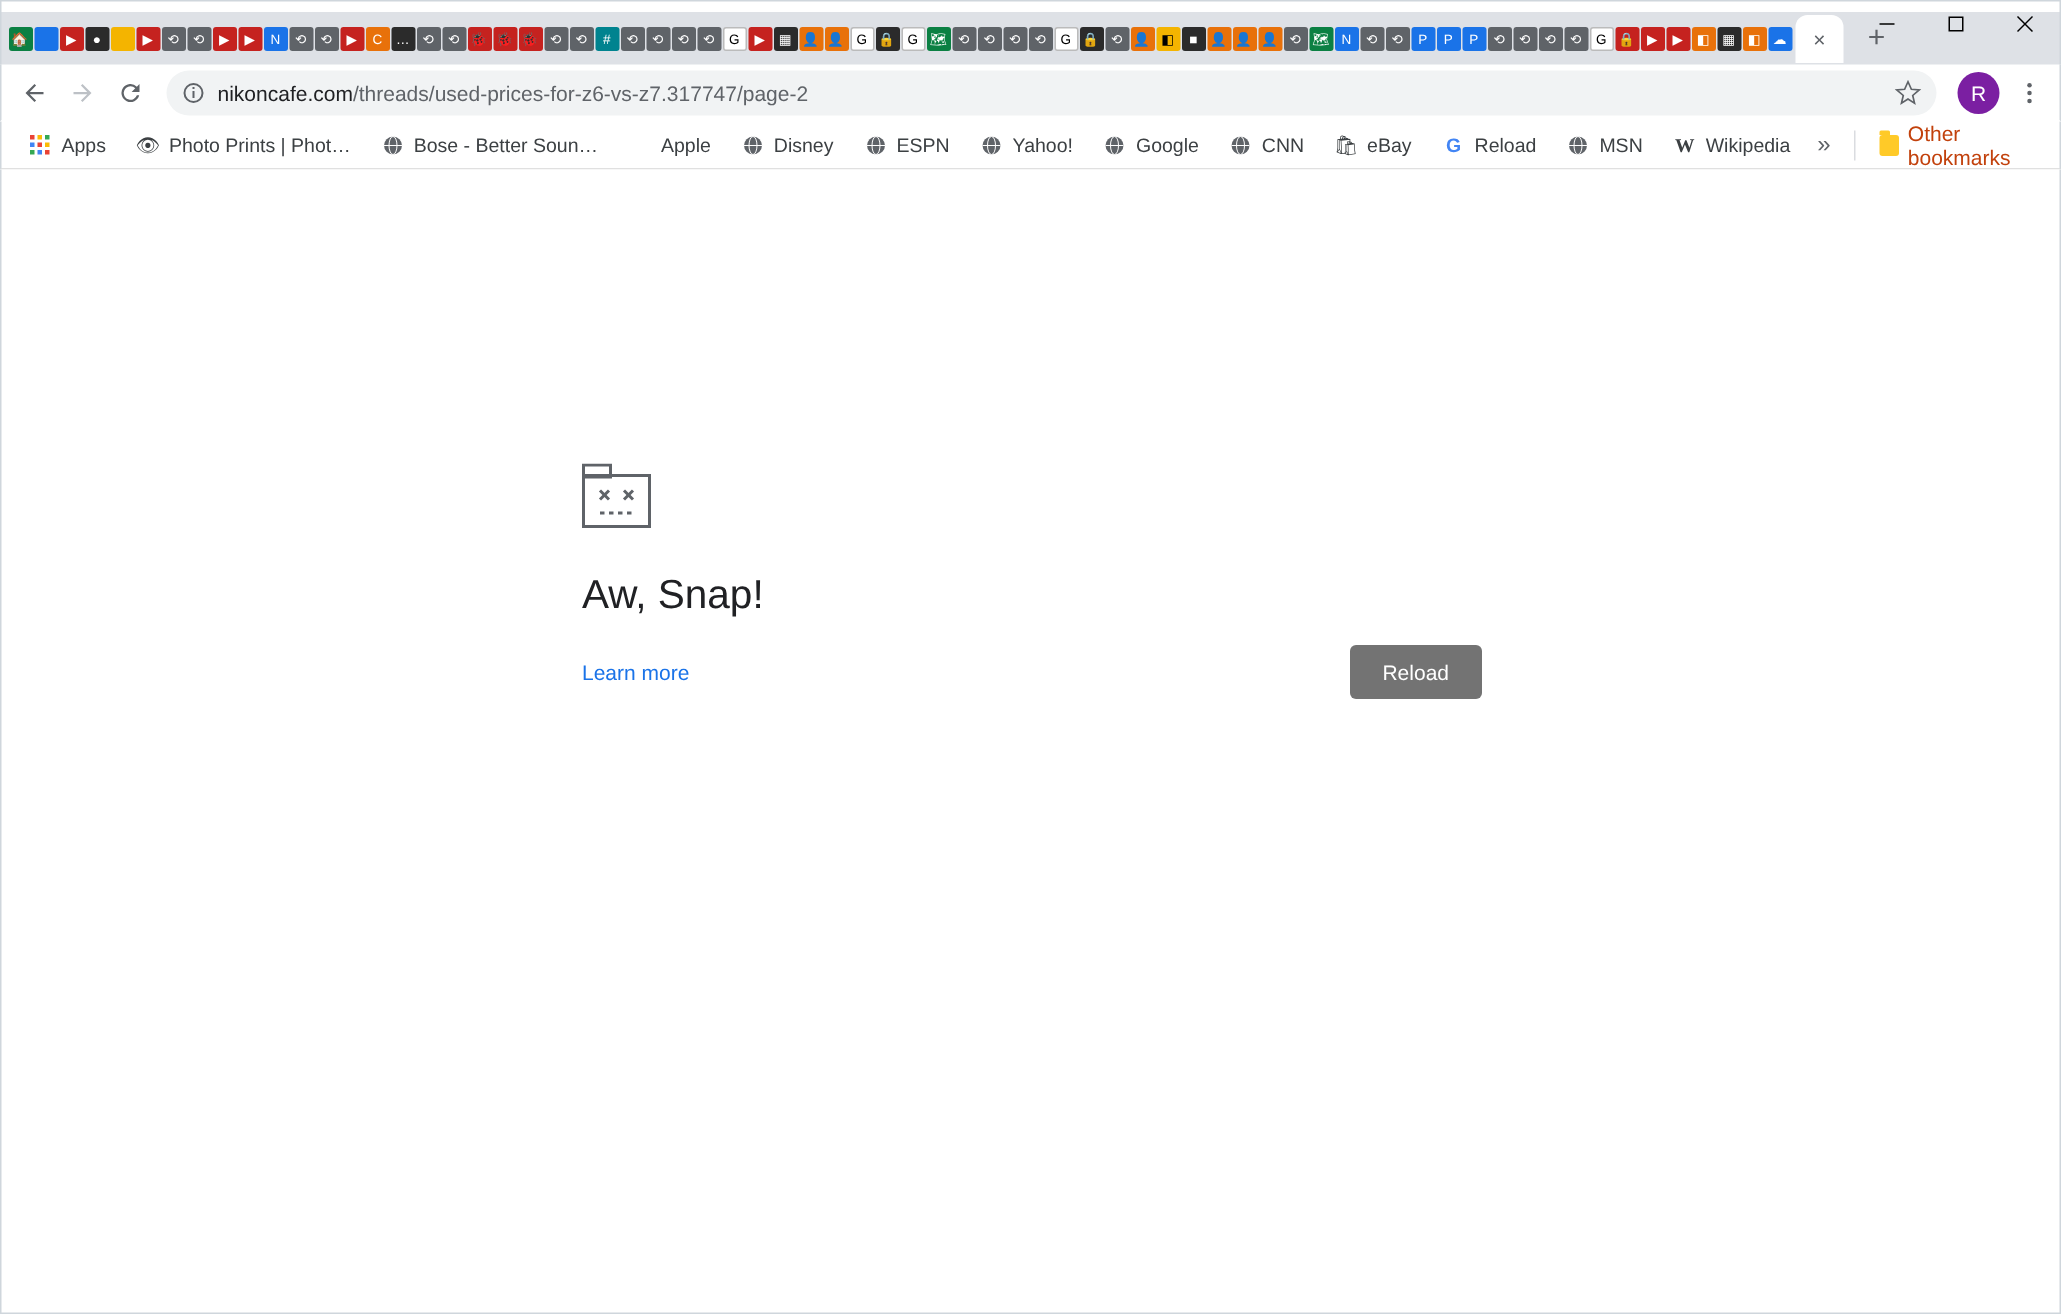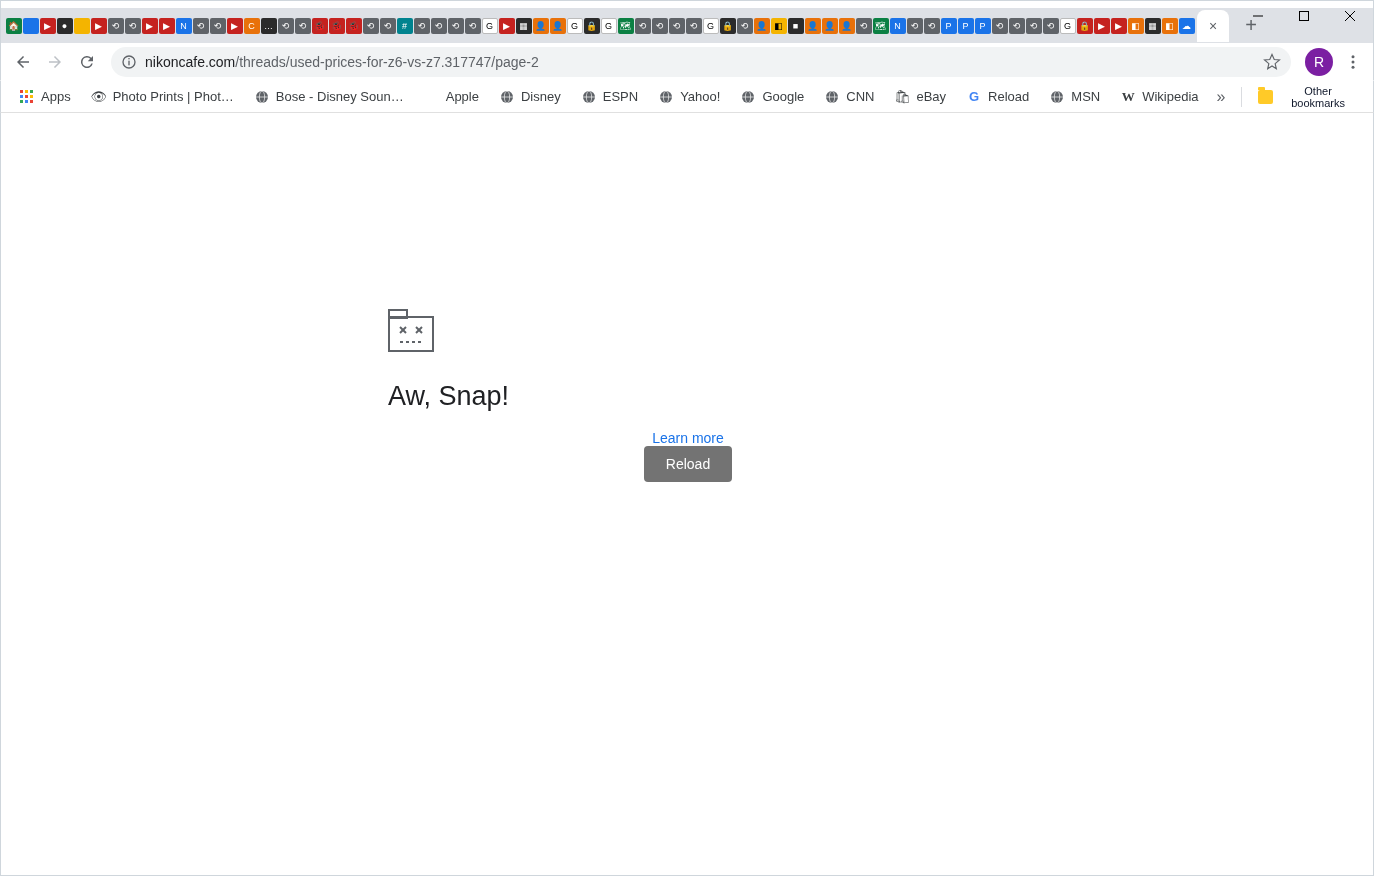--- a/index.html
+++ b/index.html
@@ -31,36 +31,36 @@
   .tb-btn.disabled { color:#bdc1c6; }
   .omnibox { flex:1 1 auto; height:30px; background:#f1f3f4; border-radius:16px; display:flex; align-items:center; padding:0 10px; margin:0 8px; }
   .omnibox .info-icon { width:16px; height:16px; margin-right:8px; color:#5f6368; }
   .omnibox .url { font-size:14px; color:#202124; }
   .omnibox .url .host { color:#202124; }
   .omnibox .url .path { color:#5f6368;margin-top:16px; }
   .star { margin-left:auto; color:#5f6368; }
   .profile-badge { width:28px; height:28px; border-radius:50%; background:#7b1fa2; color:#fff; display:flex; align-items:center; justify-content:center; font-size:14px; margin:0 6px; }
   .kebab { width:28px; height:28px; display:flex; align-items:center; justify-content:center; color:#5f6368; }
   
-  .bookmarks-bar { display:flex; align-items:center; height:32px; background:#fff; border-bottom:1px solid #e0e0e0; padding:0 8px; border-left:1px solid #cfd6dc; border-right:1px solid #cfd6dc;text-align:center; }
+  .bookmarks-bar { display:flex; align-items:center; height:32px; background:#fff; border-bottom:1px solid #e0e0e0; padding:0 8px; border-left:1px solid #cfd6dc; border-right:1px solid #cfd6dc; }
   .bm-item { display:flex; align-items:center; gap:6px; padding:0 10px; height:28px; font-size:13px; color:#3c4043; white-space:nowrap; }
   .bm-icon { width:16px; height:16px; display:inline-flex; align-items:center; justify-content:center; }
   .bm-spacer { flex:1 1 auto; }
   .bm-overflow { font-size:16px; color:#5f6368; padding:0 8px; }
   .bm-sep { width:1px; height:20px; background:#dadce0; margin:0 8px; }
-  .other-bm { display:flex; align-items:center; gap:6px; padding:0 8px; font-size:11px; color:#0f172a; }
+  .other-bm { display:flex; align-items:center; gap:6px; padding:0 8px; font-size:14px; color:#c2410c; }
   .folder-ic { width:16px; height:14px; background:#ffca28; border-radius:2px; display:inline-block; position:relative; }
   .folder-ic:before { content:""; position:absolute; top:-3px; left:0; width:7px; height:3px; background:#ffca28; border-radius:1px 1px 0 0; }
   
   .content { position:relative; width:100%; height:calc(876px - 8px - 35px - 38px - 32px); background:#fff; border-left:1px solid #cfd6dc; border-right:1px solid #cfd6dc; border-bottom:1px solid #cfd6dc; }
   .error-box { position:absolute; left:387px; top:196px; width:600px; }
   .sad-icon { margin-bottom:28px; }
   .err-title { font-size:27px; color:#202124; font-weight:400; margin-bottom:18px; }
   .err-desc { font-size:14px; color:#5f6368; margin-bottom:30px; }
-  .err-actions { display:flex; align-items:center; justify-content:space-between; width:600px;flex-direction:column; }
+  .err-actions { display:flex; align-items:center; justify-content:space-between; width:600px; }
   .learn-link { color:#1a73e8; font-size:14px; }
   .reload-btn { background:#737373; color:#fff; border:none; border-radius:4px; padding:10px 22px; font-size:14px; cursor:pointer; }
   
   svg { display:block; }
 </style>
 </head>
 <body>
 
 <div class="title-bar"></div>
 
@@ -229,21 +229,21 @@
     <span>Photo Prints | Phot…</span>
   </div>
   <div class="bm-item">
     <span class="bm-icon">
         <svg width="16" height="16" viewBox="0 0 24 24">
           <circle cx="12" cy="12" r="9" fill="#5f6368"></circle>
           <ellipse cx="12" cy="12" rx="4" ry="9" fill="none" stroke="#fff" stroke-width="1"></ellipse>
           <line x1="3" y1="12" x2="21" y2="12" stroke="#fff" stroke-width="1"></line>
         </svg>
       </span>
-    <span>Bose - Disney Soun…</span>
+    <span>Bose - Better Soun…</span>
   </div>
   <div class="bm-item">
     <span class="bm-icon" style="color:#555;font-size:15px;"></span>
     <span>Apple</span>
   </div>
   <div class="bm-item">
     <span class="bm-icon">
         <svg width="16" height="16" viewBox="0 0 24 24">
           <circle cx="12" cy="12" r="9" fill="#5f6368"></circle>
           <ellipse cx="12" cy="12" rx="4" ry="9" fill="none" stroke="#fff" stroke-width="1"></ellipse>

